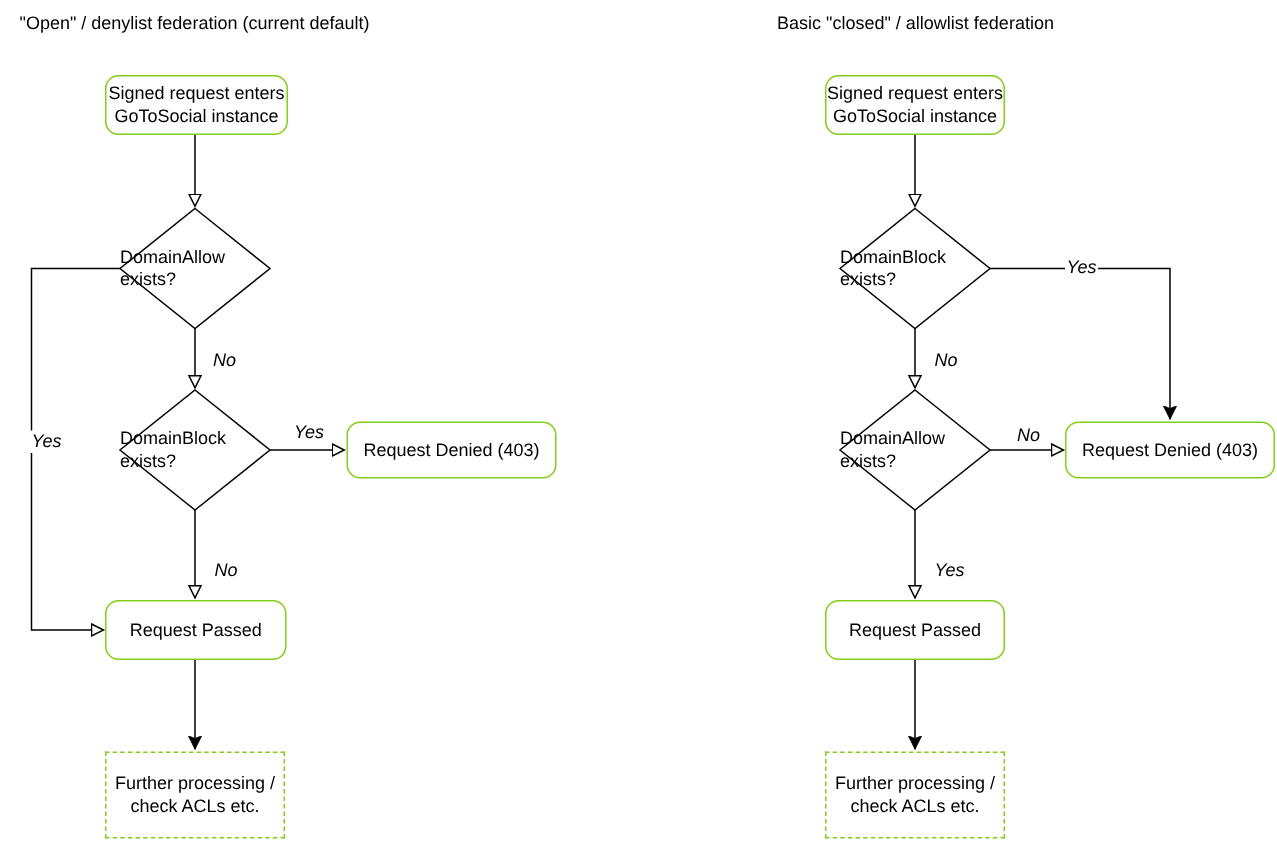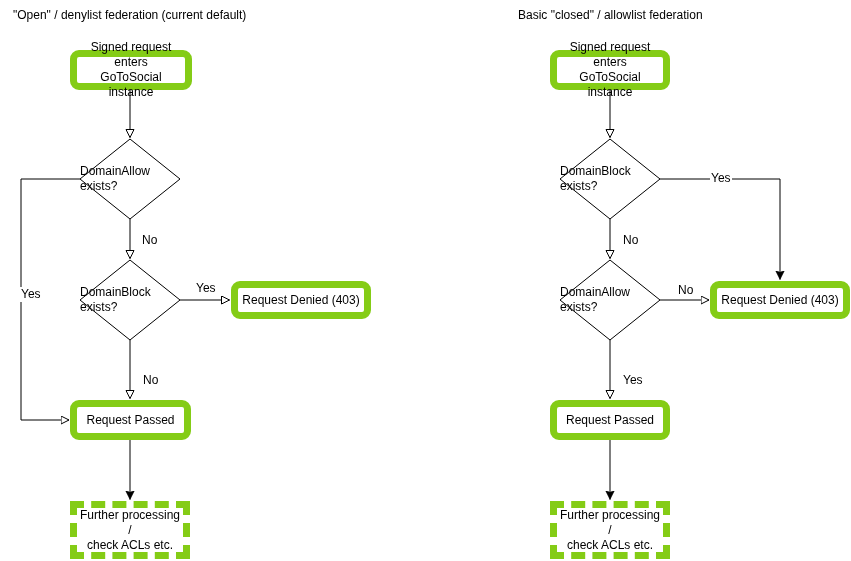--- a/index.html
+++ b/index.html
@@ -19,21 +19,21 @@
   }
   .chart-title {
     position: absolute;
     font-size: 12px;
     line-height: 15px;
     white-space: pre;
   }
   .node {
     position: absolute;
     box-sizing: border-box;
-    border: 7px solid #84cc16;
+    border: 1px solid #84cc16;
     background: #ffffff;
     display: flex;
     align-items: center;
     justify-content: center;
     text-align: center;
     font-size: 12px;
     line-height: 15px;
     white-space: pre-line;
   }
   .rounded { border-radius: 9px; }
@@ -45,20 +45,21 @@
     line-height: 15px;
     white-space: pre-line;
   }
   .elabel {
     position: absolute;
     font-size: 12px;
     line-height: 15px;
     background: #ffffff;
     padding: 0 1px;
     white-space: pre;
+    font-style: italic;
   }
 </style>
 </head>
 <body>
 
 <div class="canvas">
 
   <svg class="wires" viewBox="0 0 851 561" xmlns="http://www.w3.org/2000/svg">
     <defs>
       <marker id="arrow-open" markerUnits="userSpaceOnUse" markerWidth="12" markerHeight="12" refX="8.5" refY="4.5" orient="auto">

